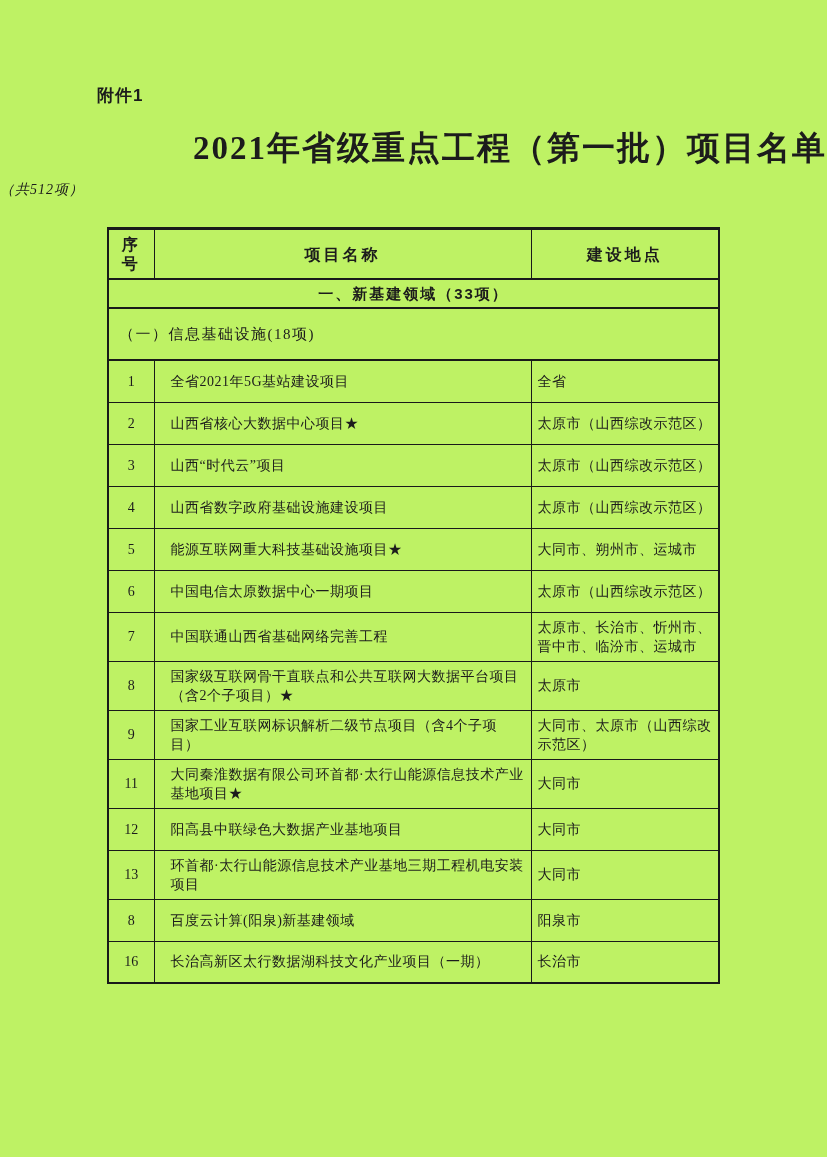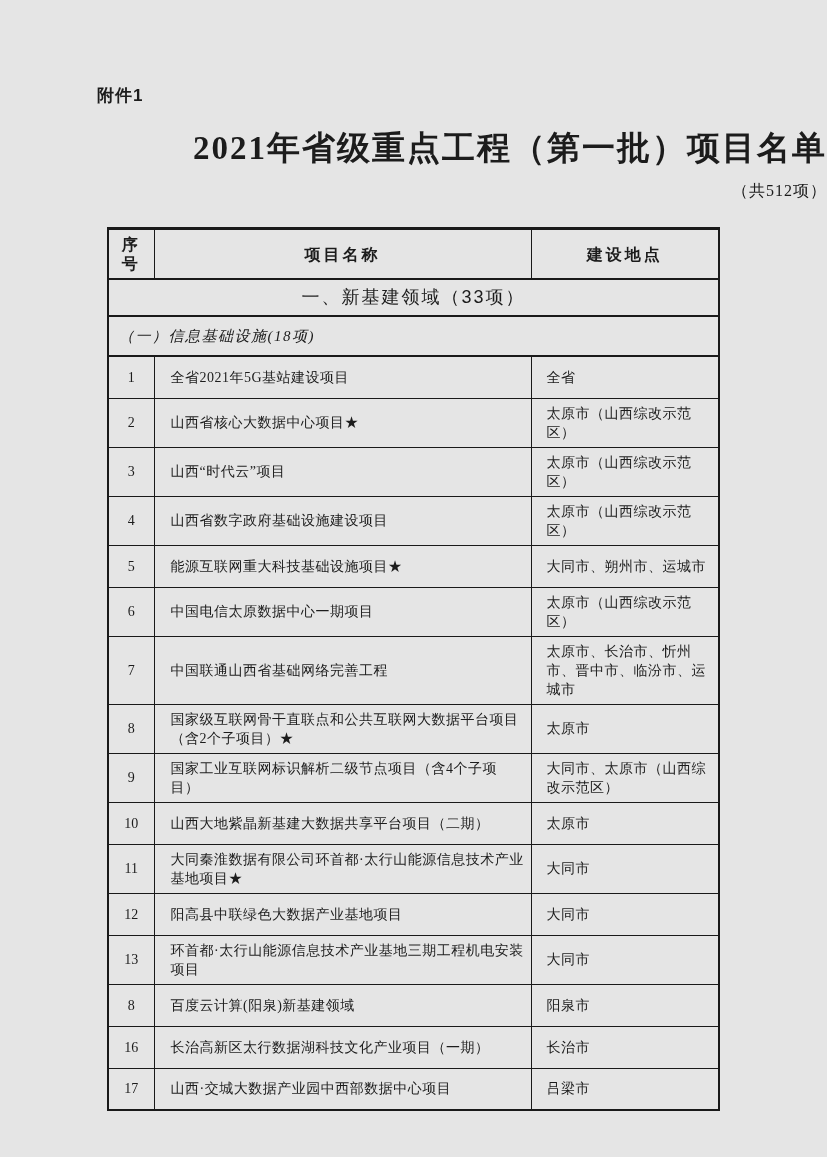--- a/index.html
+++ b/index.html
@@ -5,21 +5,21 @@
   * { margin: 0; padding: 0; box-sizing: border-box; }
   html, body { background: #ffffff; }
   body {
     font-family: "Liberation Serif", "DejaVu Serif", serif;
     color: #1c1c1c;
   }
   .page {
     position: relative;
     width: 827px;
     height: 1157px;
-    background: #e5e5e5;
+    background: #bef264;
     overflow: hidden;
   }
   .attachment-label {
     position: absolute;
     left: 97px;
     top: 84px;
     font-family: "Liberation Sans", "DejaVu Sans", sans-serif;
     font-weight: 600;
     font-size: 17px;
     letter-spacing: 1px;
@@ -32,23 +32,24 @@
     text-align: right;
     font-weight: 700;
     font-size: 33px;
     letter-spacing: 2px;
   }
   .doc-subtitle {
     position: absolute;
     top: 181px;
     left: 0;
     width: 100%;
-    text-align: right;
-    font-size: 16px;
+    text-align: left;
+    font-size: 14px;
     letter-spacing: 1px;
+    font-style: italic;
   }
   table.project-table {
     position: absolute;
     left: 107px;
     top: 211px;
     width: 611px;
     border-collapse: collapse;
     table-layout: fixed;
   }
   table.project-table { border: 2px solid #1a1a1a; border-top-width: 3px; margin-top: 16px; }
@@ -62,52 +63,51 @@
   tr.header-row th {
     height: 45px;
     border-bottom: 2px solid #1a1a1a;
     font-family: "Liberation Sans", "DejaVu Sans", sans-serif;
     font-weight: 600;
     font-size: 16px;
     letter-spacing: 3px;
     text-align: center;
   }
   tr.section-row td {
-    height: 37px;
+    height: 29px;
     border-bottom: 2px solid #1a1a1a;
     font-family: "Liberation Sans", "DejaVu Sans", sans-serif;
-    font-weight: 400;
-    font-size: 18px;
+    font-weight: 700;
+    font-size: 15px;
     letter-spacing: 2px;
     text-align: center;
     padding: 2px 6px;
   }
   tr.subsection-row td {
-    height: 40px;
+    height: 52px;
     border-bottom: 2px solid #1a1a1a;
-    font-style: italic;
     font-size: 15px;
     letter-spacing: 1.5px;
     text-align: left;
     padding-left: 10px;
   }
   tr.data-row td { height: 42px; }
   td.c-no {
     text-align: center;
     letter-spacing: 0;
   }
   td.c-name {
     text-align: left;
     letter-spacing: 0.5px;
     padding-left: 16px;
   }
   td.c-loc {
     text-align: left;
     letter-spacing: 0.5px;
-    padding-left: 15px;
+    padding-left: 6px;
   }
 </style>
 </head>
 <body>
 
 <div class="page">
 
   <div class="attachment-label">附件1</div>
 
   <h1 class="doc-title">2021年省级重点工程（第一批）项目名单</h1>
@@ -172,25 +172,20 @@
         <td class="c-no">8</td>
         <td class="c-name">国家级互联网骨干直联点和公共互联网大数据平台项目（含2个子项目）★</td>
         <td class="c-loc">太原市</td>
       </tr>
       <tr class="data-row">
         <td class="c-no">9</td>
         <td class="c-name">国家工业互联网标识解析二级节点项目（含4个子项目）</td>
         <td class="c-loc">大同市、太原市（山西综改示范区）</td>
       </tr>
       <tr class="data-row">
-        <td class="c-no">10</td>
-        <td class="c-name">山西大地紫晶新基建大数据共享平台项目（二期）</td>
-        <td class="c-loc">太原市</td>
-      </tr>
-      <tr class="data-row">
         <td class="c-no">11</td>
         <td class="c-name">大同秦淮数据有限公司环首都·太行山能源信息技术产业基地项目★</td>
         <td class="c-loc">大同市</td>
       </tr>
       <tr class="data-row">
         <td class="c-no">12</td>
         <td class="c-name">阳高县中联绿色大数据产业基地项目</td>
         <td class="c-loc">大同市</td>
       </tr>
       <tr class="data-row">
@@ -201,20 +196,15 @@
       <tr class="data-row">
         <td class="c-no">8</td>
         <td class="c-name">百度云计算(阳泉)新基建领域</td>
         <td class="c-loc">阳泉市</td>
       </tr>
       <tr class="data-row">
         <td class="c-no">16</td>
         <td class="c-name">长治高新区太行数据湖科技文化产业项目（一期）</td>
         <td class="c-loc">长治市</td>
       </tr>
-      <tr class="data-row">
-        <td class="c-no">17</td>
-        <td class="c-name">山西·交城大数据产业园中西部数据中心项目</td>
-        <td class="c-loc">吕梁市</td>
-      </tr>
     </tbody>
   </table>
 </div>
 
 </body></html>

